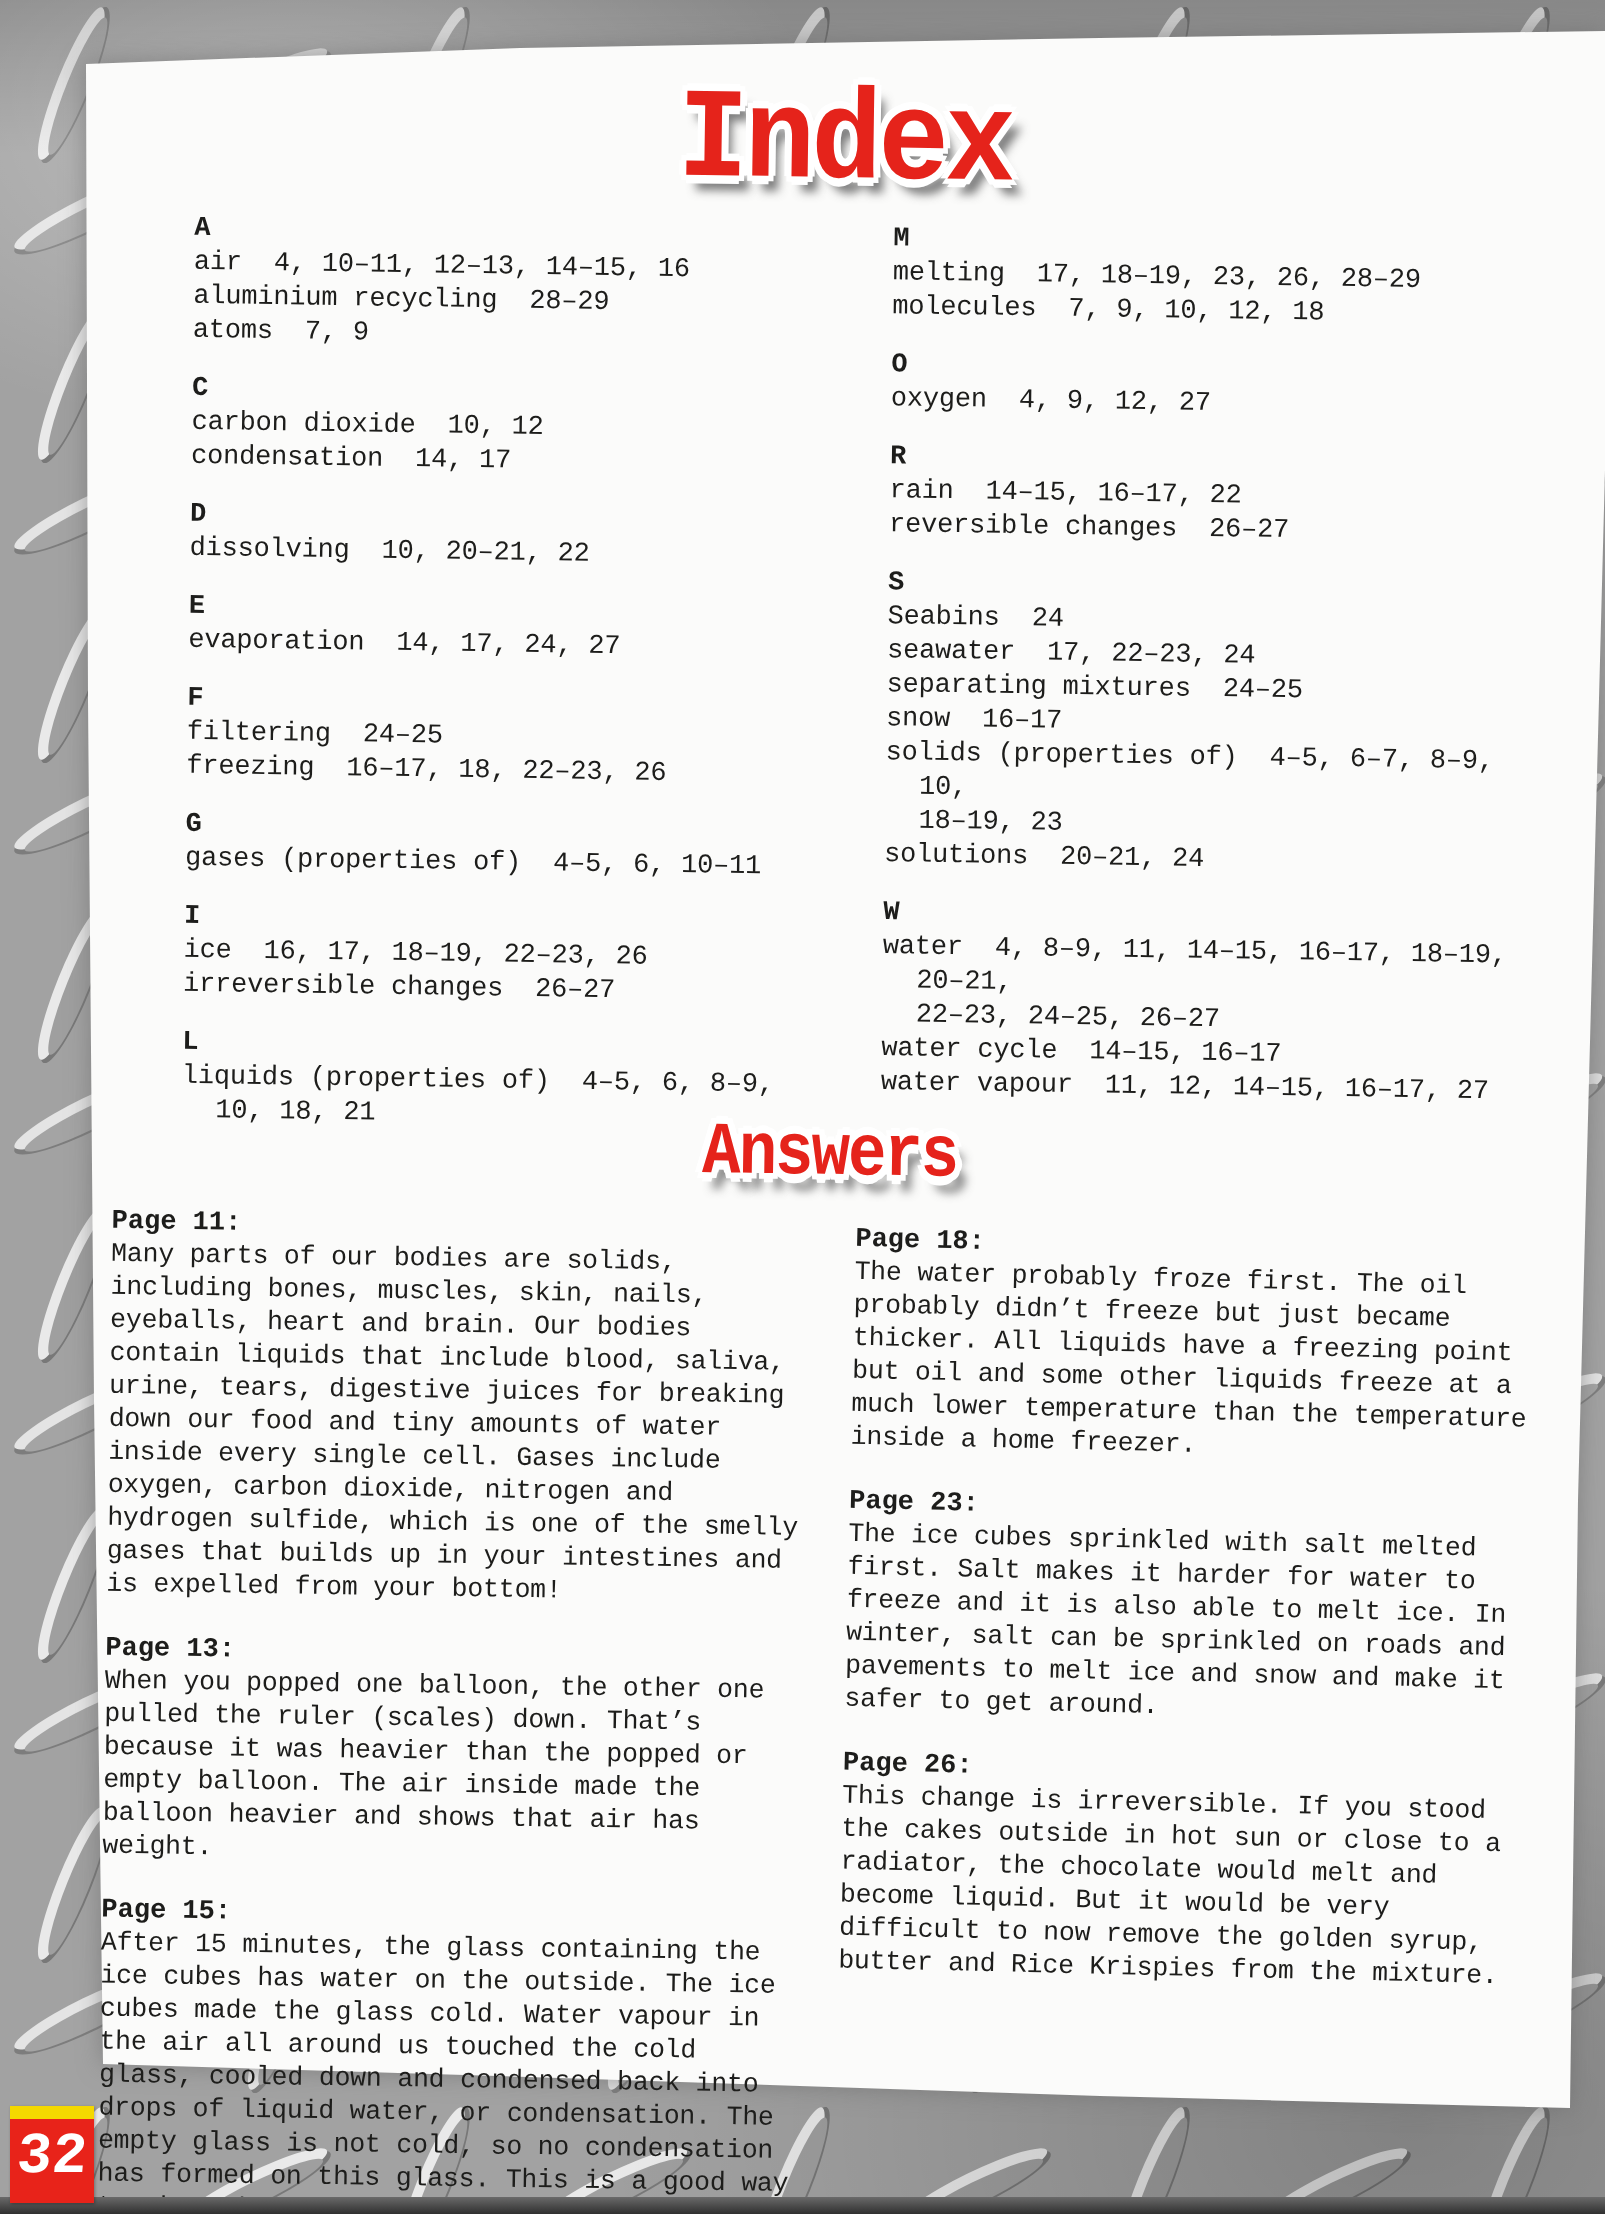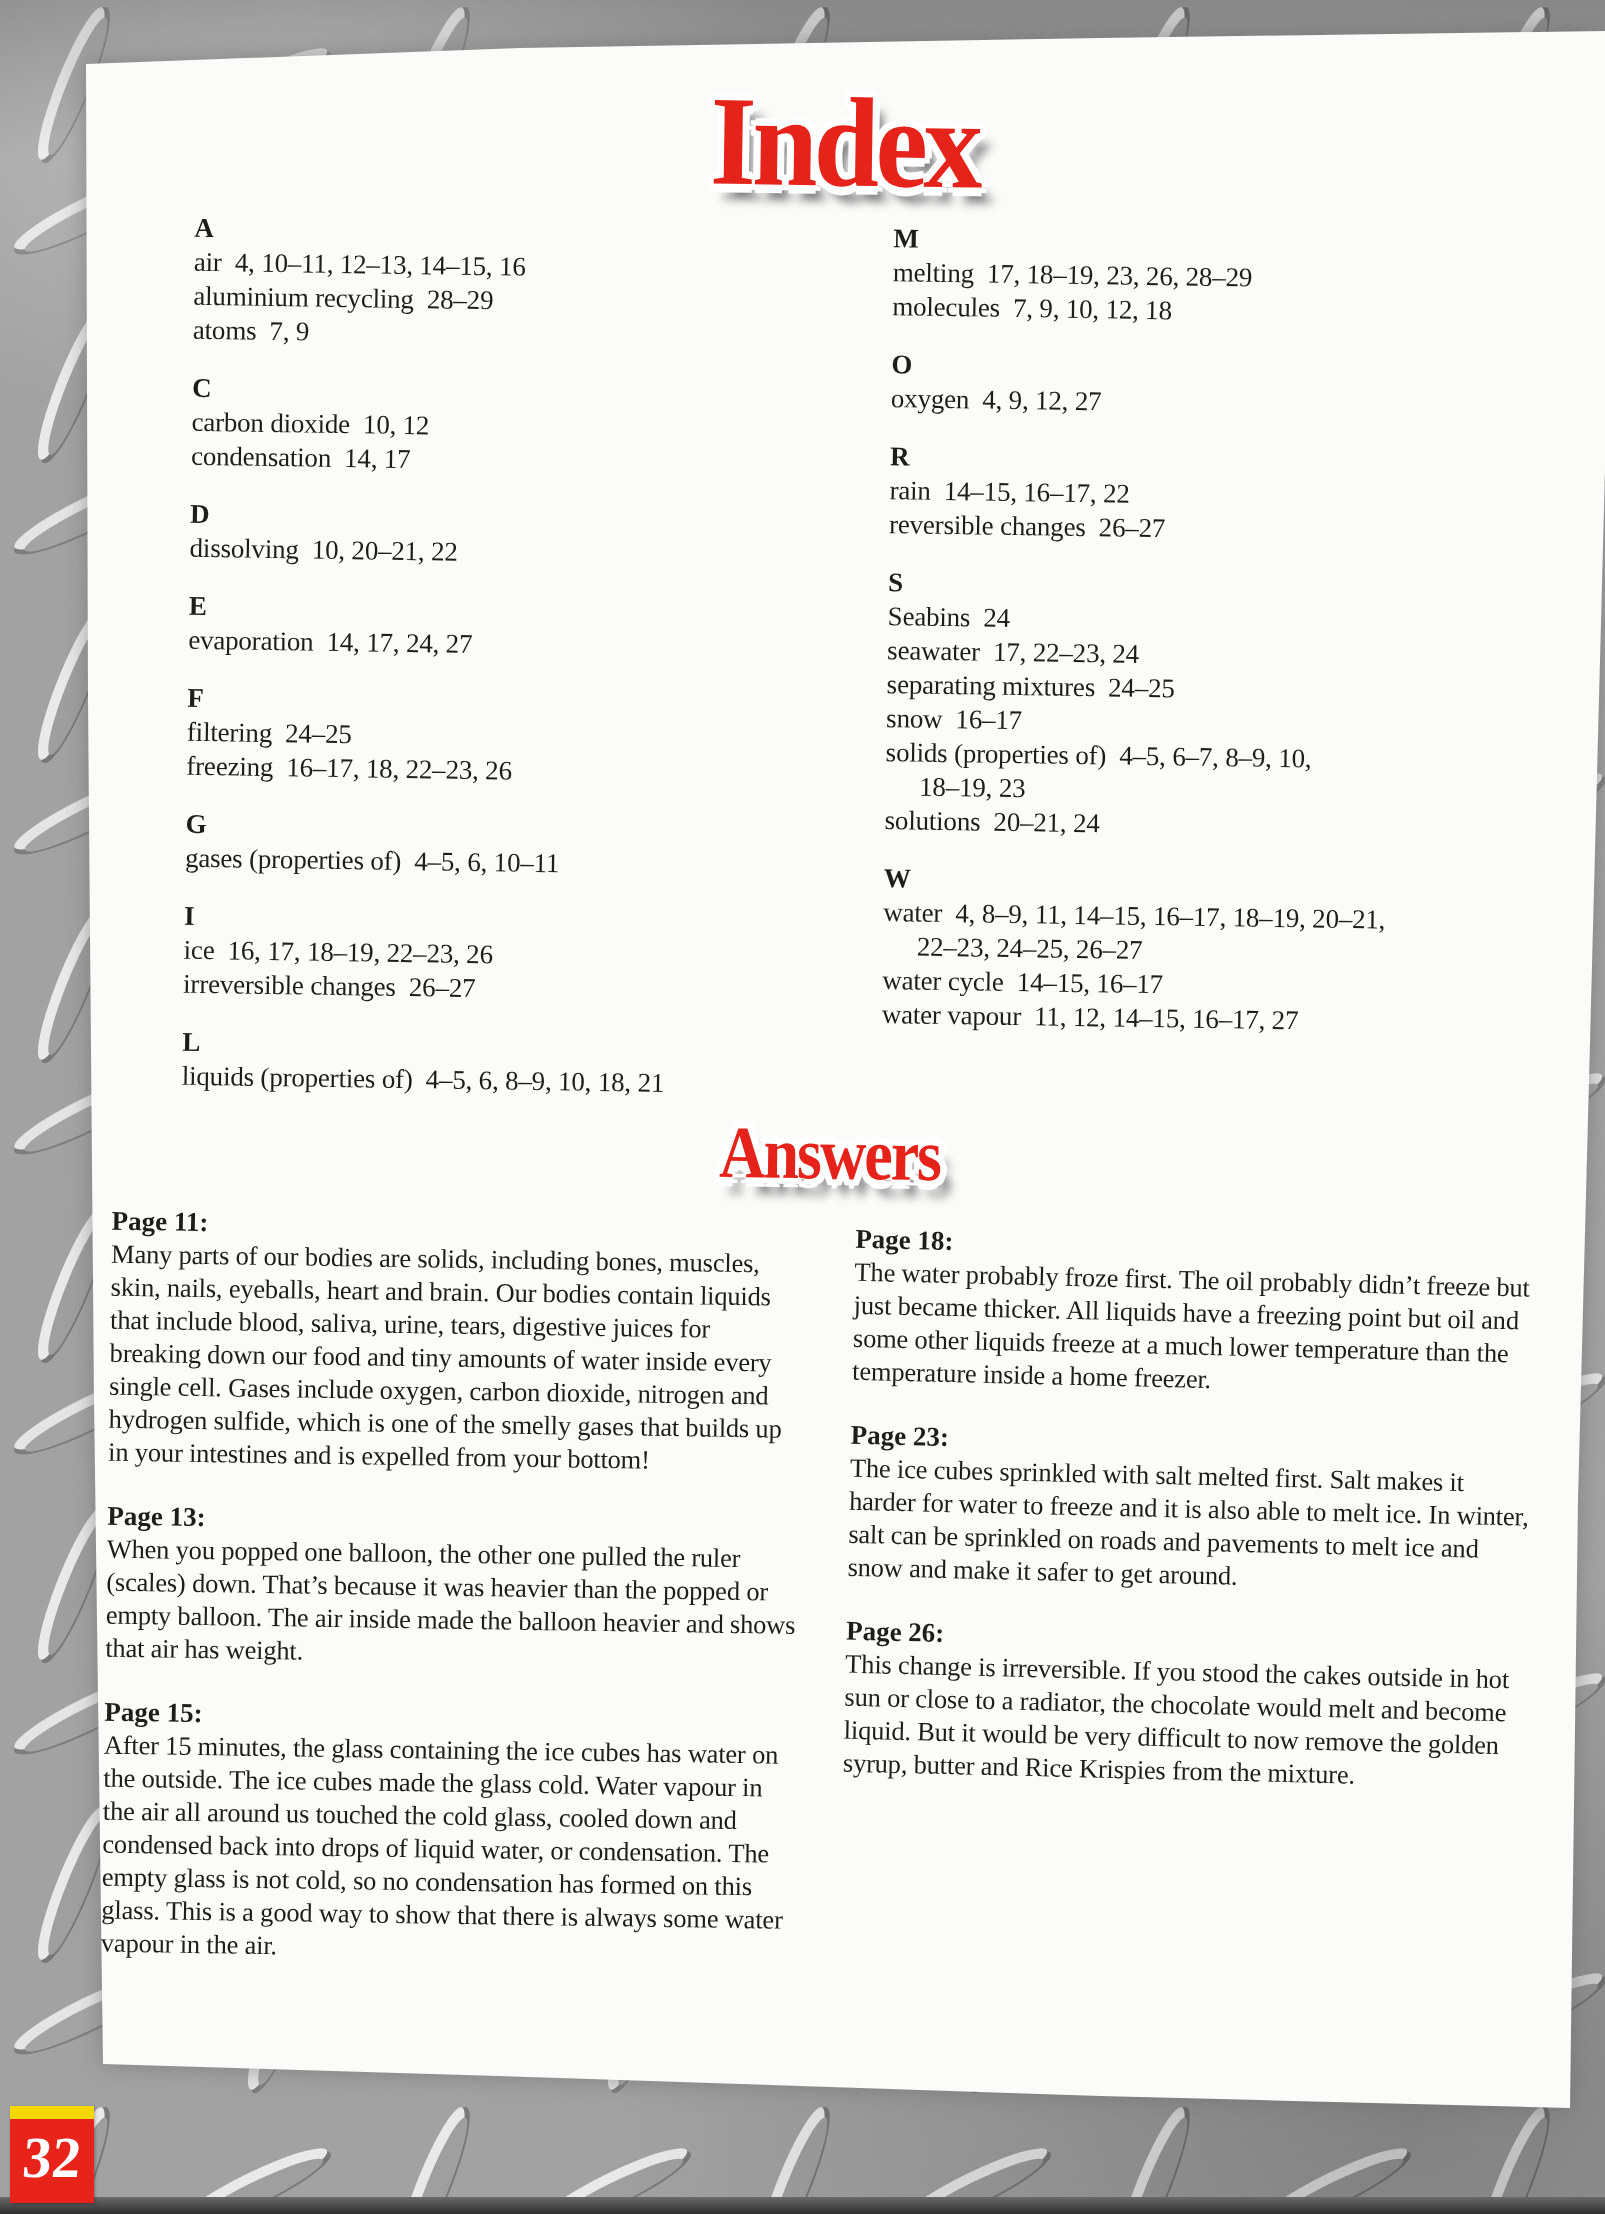--- a/index.html
+++ b/index.html
@@ -1,18 +1,18 @@
 <!DOCTYPE html>
 <html><head>
 <meta charset="utf-8">
 <style>
   html,body { margin:0; padding:0; background:#8e8e8e; }
   .stage {
     position:relative; width:1605px; height:2214px; overflow:hidden;
-    font-family:Liberation Serif, serif; color:#1d1d1b;
+    font-family:Liberation Mono, monospace; color:#1d1d1b;
   }
   
   .metal { position:absolute; left:0; top:0; z-index:0; }
   .metal-tone {
     position:absolute; inset:0; z-index:1; pointer-events:none;
     background:
       radial-gradient(ellipse 900px 500px at 18% 6%, rgba(255,255,255,0.28), rgba(255,255,255,0) 60%),
       radial-gradient(ellipse 1300px 900px at 88% 96%, rgba(0,0,0,0.20), rgba(0,0,0,0) 62%),
       linear-gradient(180deg, rgba(0,0,0,0.16) 0%, rgba(0,0,0,0) 7%);
   }

